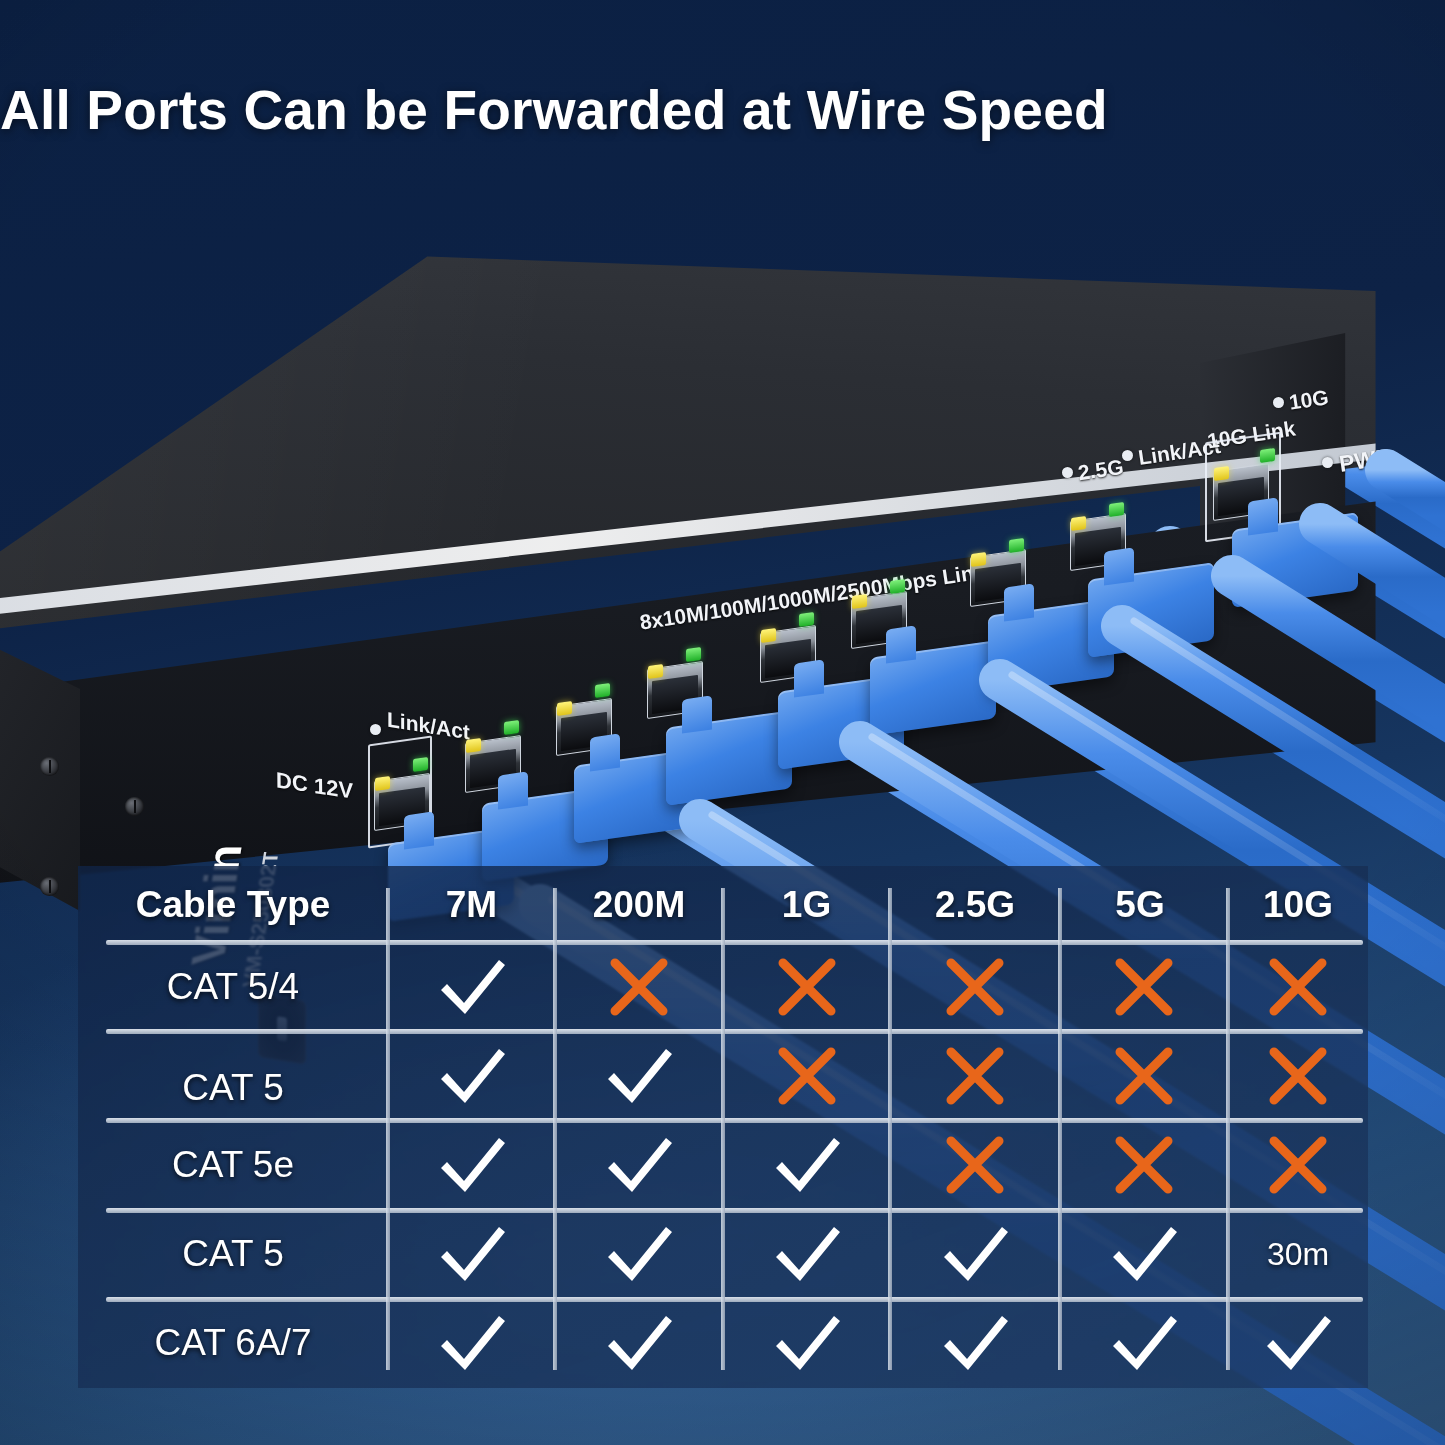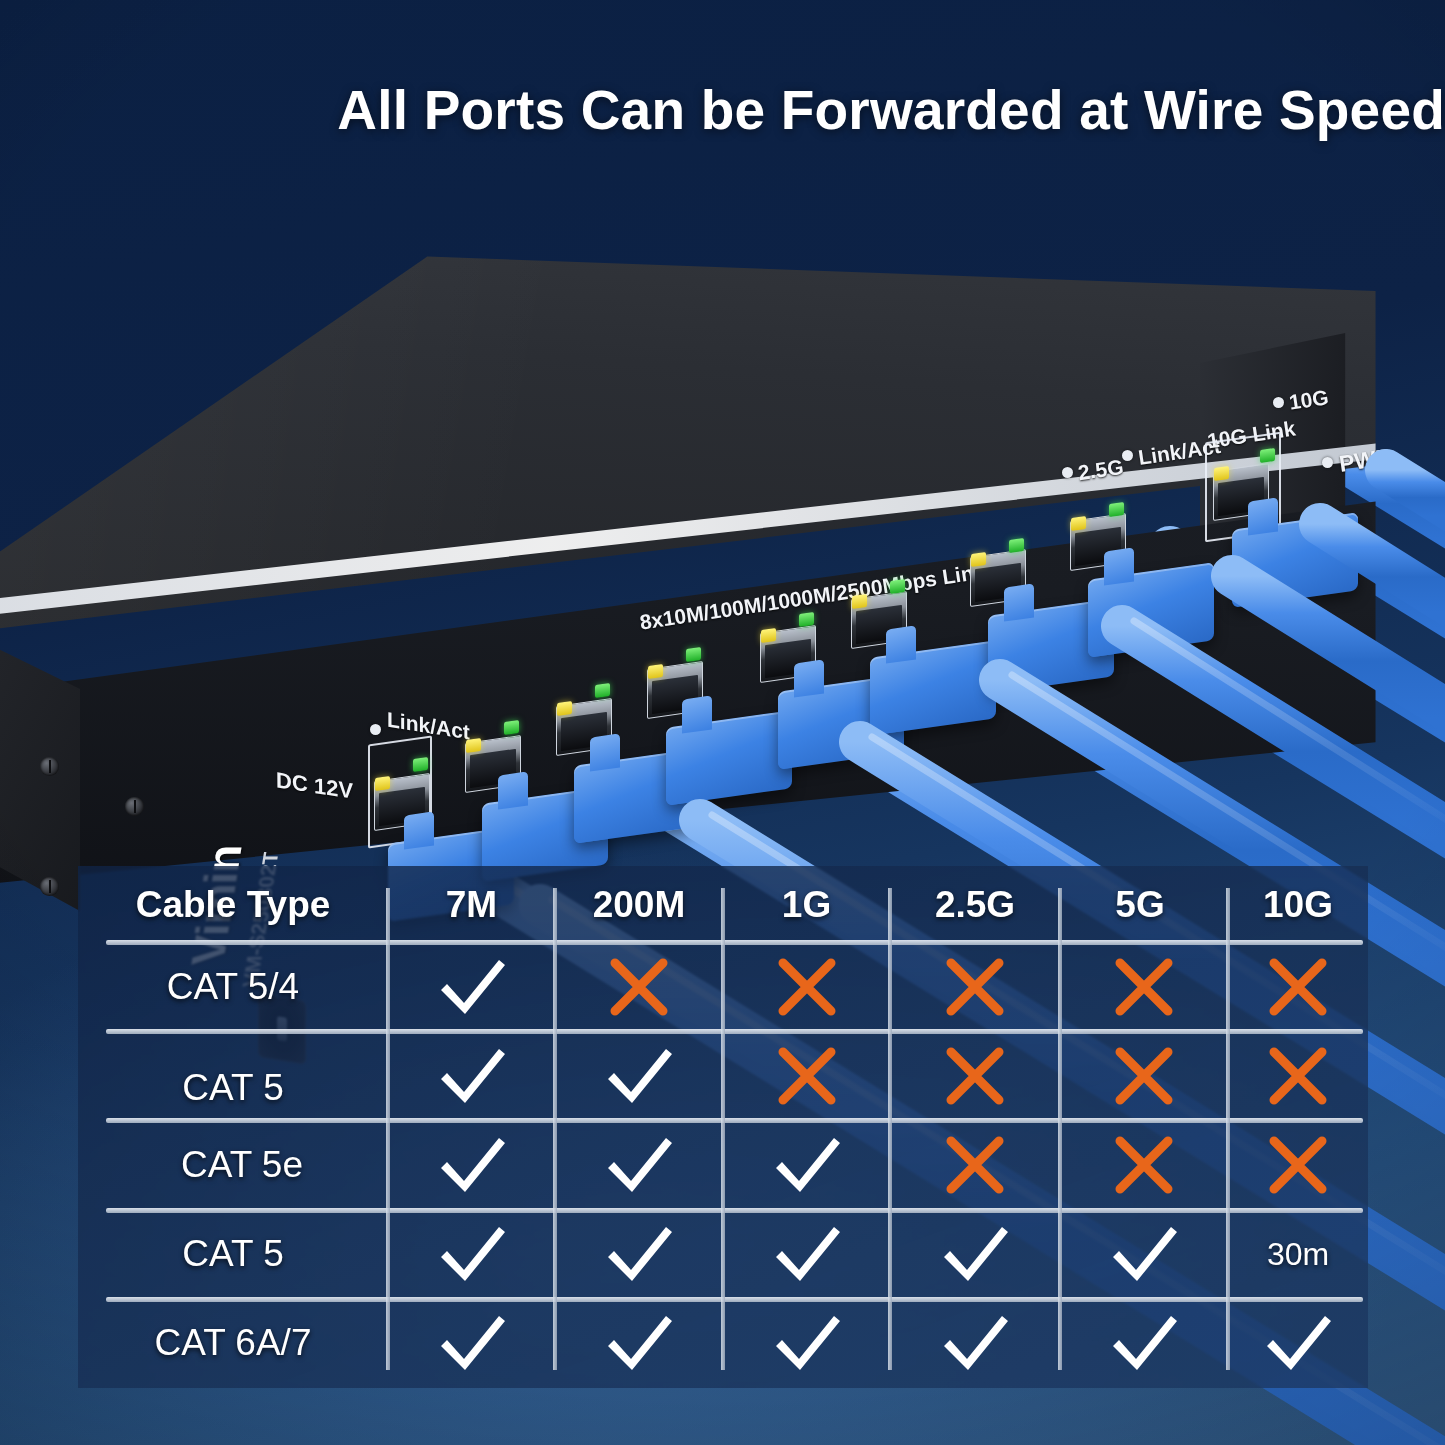--- a/index.html
+++ b/index.html
@@ -10,21 +10,21 @@
   }
   #stage{position:relative;width:1445px;height:1445px;overflow:hidden;}
   .bg2{position:absolute;inset:0;
       background:linear-gradient(168deg,#0b2043 0%,#0d2246 34%,#16355f 60%,#255080 82%,#34608f 100%);}
   .bg-glow{position:absolute;left:-10%;top:52%;width:130%;height:60%;
       background:radial-gradient(60% 70% at 40% 60%, rgba(70,125,190,.45) 0%, rgba(40,80,140,0) 70%);}
   .bg-vign{position:absolute;inset:0;
       background:radial-gradient(120% 95% at 50% 35%, rgba(0,0,0,0) 45%, rgba(0,0,0,.35) 100%);}
 
   
-  .title{position:absolute;left:0;right:0;top:78px;text-align:right;
+  .title{position:absolute;left:0;right:0;top:78px;text-align:left;
     color:#fff;font-size:55px;font-weight:bold;letter-spacing:.2px;
     text-shadow:0 2px 10px rgba(0,0,0,.55);}
 
   
   .cables{position:absolute;left:0;top:0;width:1445px;height:1445px;}
 
   
   .device{position:absolute;left:-30px;top:205px;width:1480px;height:760px;}
 
   .dev-top{position:absolute;left:0;top:0;width:1452px;height:430px;
@@ -407,21 +407,21 @@
         <div class="cell " style="left: 982px; top: 165.2px; width: 168px; height: 89.2px;">
           <svg class="mk" width="58" height="58" viewBox="0 0 58 58" aria-hidden="true">
             <path d="M5 5 L53 53 M53 5 L5 53" stroke="#e8661a" stroke-width="9" stroke-linecap="round"></path>
           </svg>
         </div>
         <div class="cell " style="left: 1150px; top: 165.2px; width: 140px; height: 89.2px;">
           <svg class="mk" width="58" height="58" viewBox="0 0 58 58" aria-hidden="true">
             <path d="M5 5 L53 53 M53 5 L5 53" stroke="#e8661a" stroke-width="9" stroke-linecap="round"></path>
           </svg>
         </div>
-        <div class="cell rowlbl" style="left: 0px; top: 254.4px; width: 310px; height: 89.2px; padding-left: 9px;">CAT 5e</div>
+        <div class="cell rowlbl" style="left: 0px; top: 254.4px; width: 310px; height: 89.2px;">CAT 5e</div>
         <div class="cell " style="left: 310px; top: 254.4px; width: 167px; height: 89.2px;">
           <svg class="mk" width="74" height="62" viewBox="0 0 74 62" aria-hidden="true">
             <path d="M6 34 L12 28 L29 47 L64 4 L70 9 L30 58 Z" fill="#ffffff"></path>
           </svg>
         </div>
         <div class="cell " style="left: 477px; top: 254.4px; width: 168px; height: 89.2px;">
           <svg class="mk" width="74" height="62" viewBox="0 0 74 62" aria-hidden="true">
             <path d="M6 34 L12 28 L29 47 L64 4 L70 9 L30 58 Z" fill="#ffffff"></path>
           </svg>
         </div>

